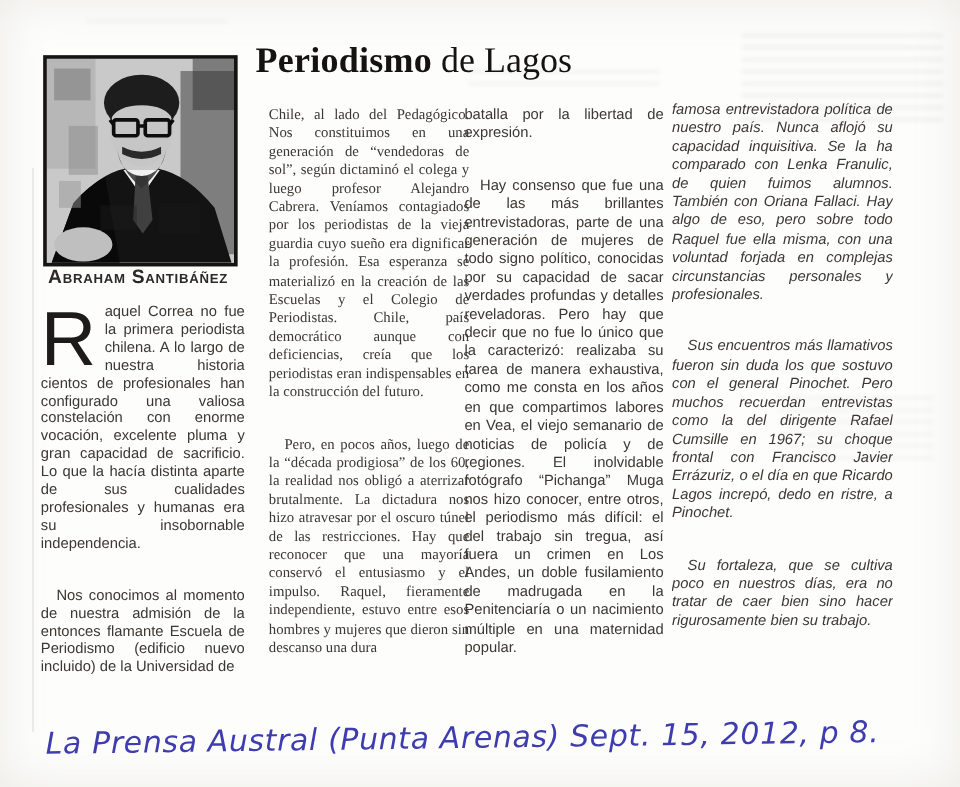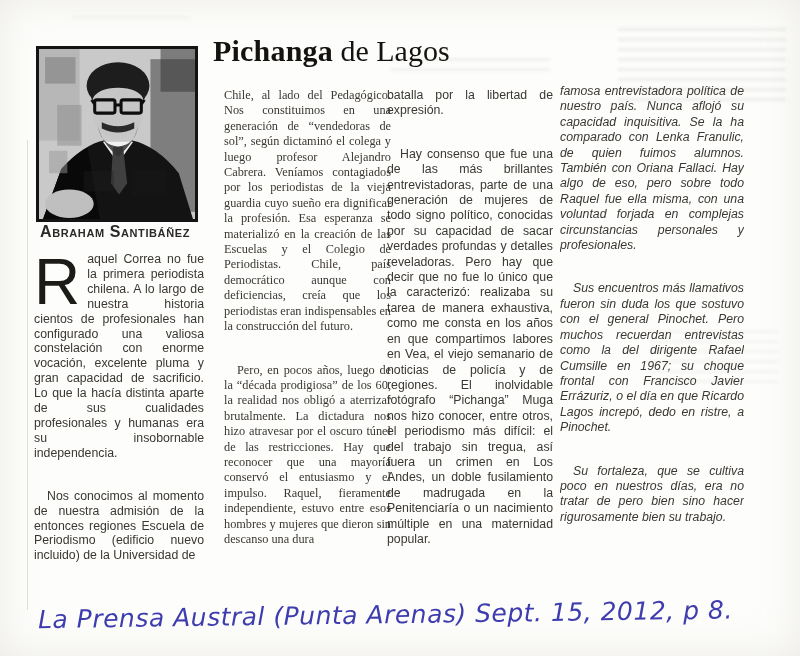--- a/index.html
+++ b/index.html
@@ -87,39 +87,39 @@
       <path d="M58 74 Q60 94 78 96 Q96 94 98 74 Q96 90 78 106 Q60 90 58 74 Z" fill="#403a33" opacity=".85"></path>
 
       <rect x="44" y="120" width="30" height="20" fill="#2e2a26" opacity=".35"></rect>
       <rect x="92" y="118" width="34" height="26" fill="#26221e" opacity=".4"></rect>
       <rect x="10" y="100" width="18" height="22" fill="#9a948a" opacity=".5"></rect>
     </svg>
   </div>
   <div class="photo-caption">Abraham Santibáñez</div>
 
   <div class="headline">
-    <span class="hb">Pichanga</span><span class="hr"> de Lagos</span>
+    <span class="hb">Periodismo</span><span class="hr"> de Lagos</span>
   </div>
 
   <div class="col col1">
     <p><span class="dropcap">R</span><span>aquel Correa no fue la primera periodista chilena. A lo largo de nuestra historia cientos de profesionales han configurado una valiosa constelación con enorme vocación, excelente pluma y gran capacidad de sacrificio. Lo que la hacía distinta aparte de sus cualidades profesionales y humanas era su insobornable independencia.</span></p>
-    <p class="indent">Nos conocimos al momento de nuestra admisión de la entonces regiones Escuela de Periodismo (edificio nuevo incluido) de la Universidad de</p>
+    <p class="indent">Nos conocimos al momento de nuestra admisión de la entonces flamante Escuela de Periodismo (edificio nuevo incluido) de la Universidad de</p>
   </div>
 
   <div class="col col2">
     <p>Chile, al lado del Pedagógico. Nos constituimos en una generación de “vendedoras de sol”, según dictaminó el colega y luego profesor Alejandro Cabrera. Veníamos contagiados por los periodistas de la vieja guardia cuyo sueño era dignificar la profesión. Esa esperanza se materializó en la creación de las Escuelas y el Colegio de Periodistas. Chile, país democrático aunque con deficiencias, creía que los periodistas eran indispensables en la construcción del futuro.</p>
     <p class="indent">Pero, en pocos años, luego de la “década prodigiosa” de los 60, la realidad nos obligó a aterrizar brutalmente. La dictadura nos hizo atravesar por el oscuro túnel de las restricciones. Hay que reconocer que una mayoría conservó el entusiasmo y el impulso. Raquel, fieramente independiente, estuvo entre esos hombres y mujeres que dieron sin descanso una dura</p>
   </div>
 
   <div class="col col3">
     <p>batalla por la libertad de expresión.</p>
     <p class="indent">Hay consenso que fue una de las más brillantes entrevistadoras, parte de una generación de mujeres de todo signo político, conocidas por su capacidad de sacar verdades profundas y detalles reveladoras. Pero hay que decir que no fue lo único que la caracterizó: realizaba su tarea de manera exhaustiva, como me consta en los años en que compartimos labores en Vea, el viejo semanario de noticias de policía y de regiones. El inolvidable fotógrafo “Pichanga” Muga nos hizo conocer, entre otros, el periodismo más difícil: el del trabajo sin tregua, así fuera un crimen en Los Andes, un doble fusilamiento de madrugada en la Penitenciaría o un nacimiento múltiple en una maternidad popular.</p>
   </div>
 
   <div class="col col4">
     <p>famosa entrevistadora política de nuestro país. Nunca aflojó su capacidad inquisitiva. Se la ha comparado con Lenka Franulic, de quien fuimos alumnos. También con Oriana Fallaci. Hay algo de eso, pero sobre todo Raquel fue ella misma, con una voluntad forjada en complejas circunstancias personales y profesionales.</p>
     <p class="indent">Sus encuentros más llamativos fueron sin duda los que sostuvo con el general Pinochet. Pero muchos recuerdan entrevistas como la del dirigente Rafael Cumsille en 1967; su choque frontal con Francisco Javier Errázuriz, o el día en que Ricardo Lagos increpó, dedo en ristre, a Pinochet.</p>
-    <p class="indent">Su fortaleza, que se cultiva poco en nuestros días, era no tratar de pero bien sino hacer rigurosamente bien su trabajo.</p>
+    <p class="indent">Su fortaleza, que se cultiva poco en nuestros días, era no tratar de caer bien sino hacer rigurosamente bien su trabajo.</p>
   </div>
 
   <div class="note">La Prensa Austral (Punta Arenas) Sept. 15, 2012, p 8.</div>
 
 </div>
 
 </body></html>

